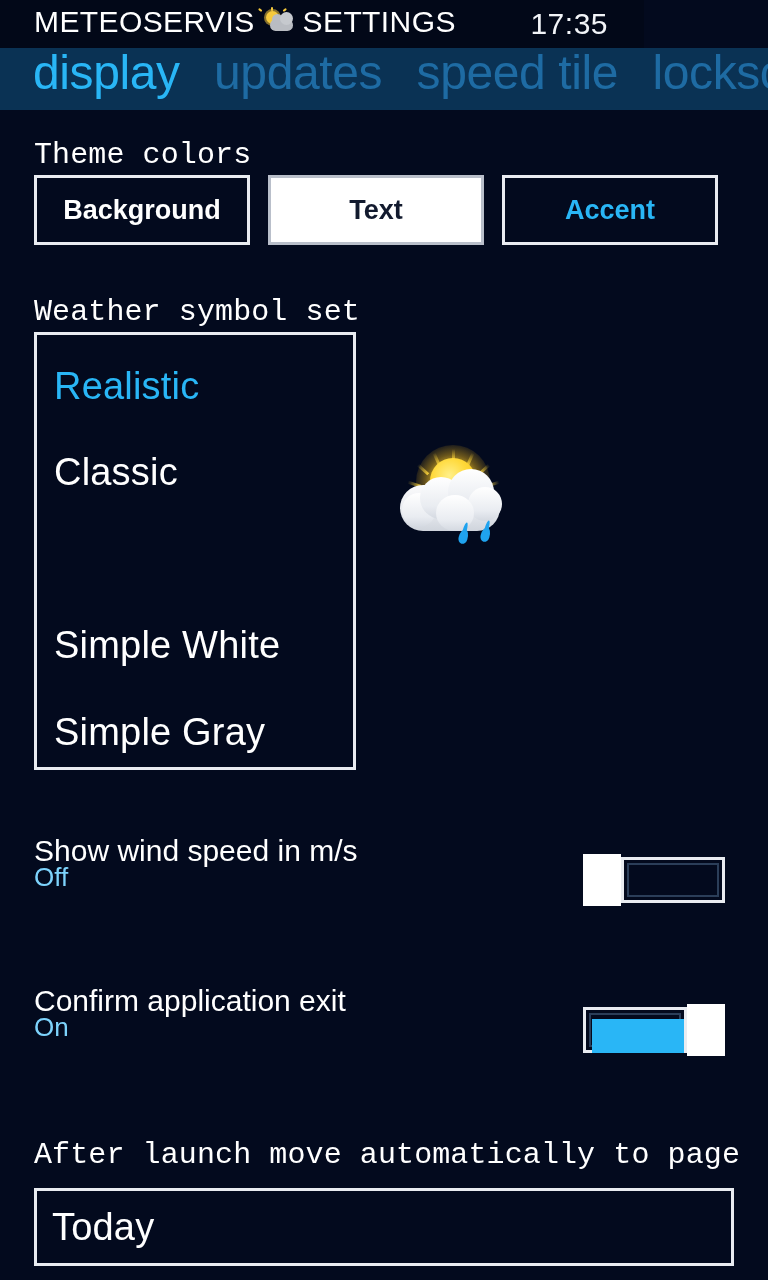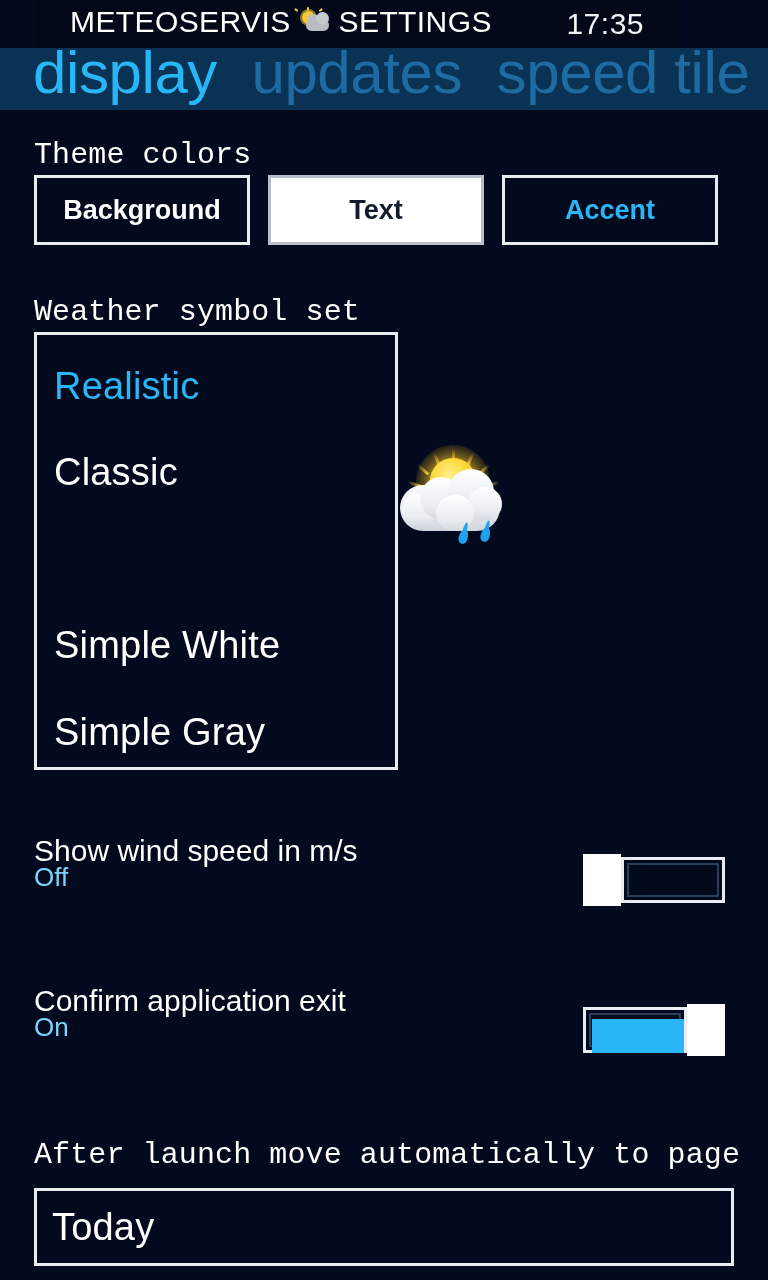--- a/index.html
+++ b/index.html
@@ -26,21 +26,20 @@
 
   
   .statusbar {
     position: absolute;
     top: 0; left: 0;
     width: 644px;
     height: 48px;
     background: #020818;
     display: flex;
     align-items: center;
-    margin-left: 36px;
   }
   .app-title {
     position: absolute;
     left: 34px;
     top: 7px;
     font-size: 30px;
     letter-spacing: 0.4px;
     font-weight: 400;
     color: #ffffff;
     white-space: nowrap;
@@ -119,21 +118,21 @@
     white-space: nowrap;
   }
   .pivot-inner {
     position: absolute;
     left: 33px;
     top: -6px;
     white-space: nowrap;
   }
   .tab {
     display: inline-block;
-    font-size: 60px;
+    font-size: 48px;
     font-weight: 300;
     line-height: 62px;
     margin-right: 30px;
     color: #1e6ba3;
     letter-spacing: -0.4px;
     vertical-align: top;
   }
   .tab.active { color: #29b6f6; }
 
   
@@ -183,21 +182,21 @@
   }
   .theme-btn.accent-btn {
     color: #29b6f6;
   }
 
   
   .symbol-list {
     position: absolute;
     left: 34px;
     top: 222px;
-    width: 364px;
+    width: 322px;
     height: 438px;
     border: 3px solid #e9ecf1;
     background: #030a1e;
   }
   .symbol-item {
     position: absolute;
     left: 17px;
     font-size: 38px;
     font-weight: 300;
     color: #ffffff;

